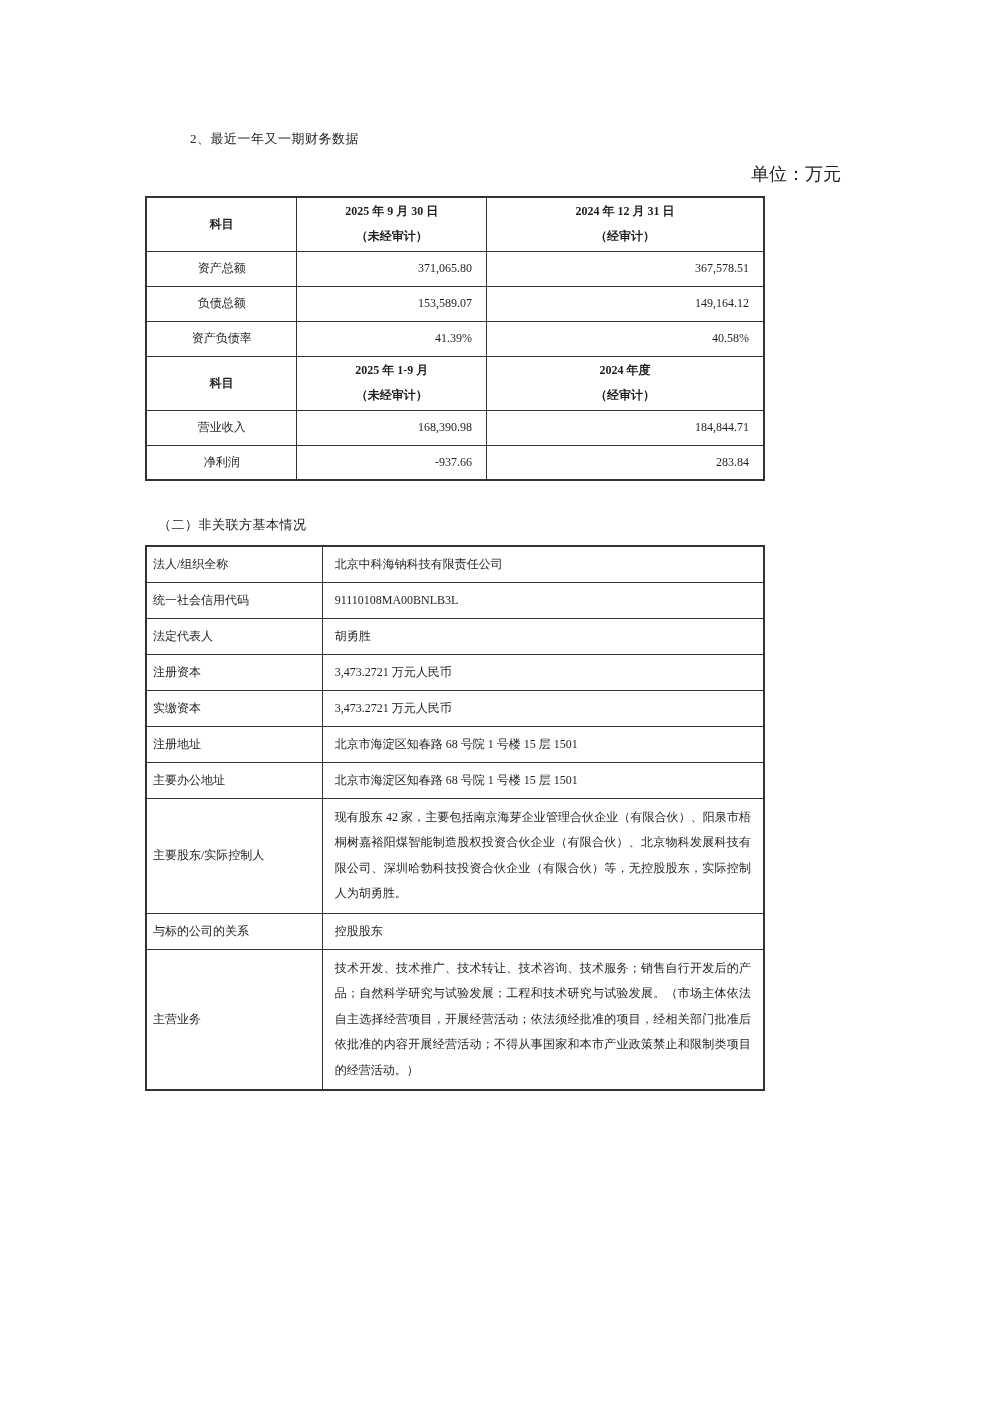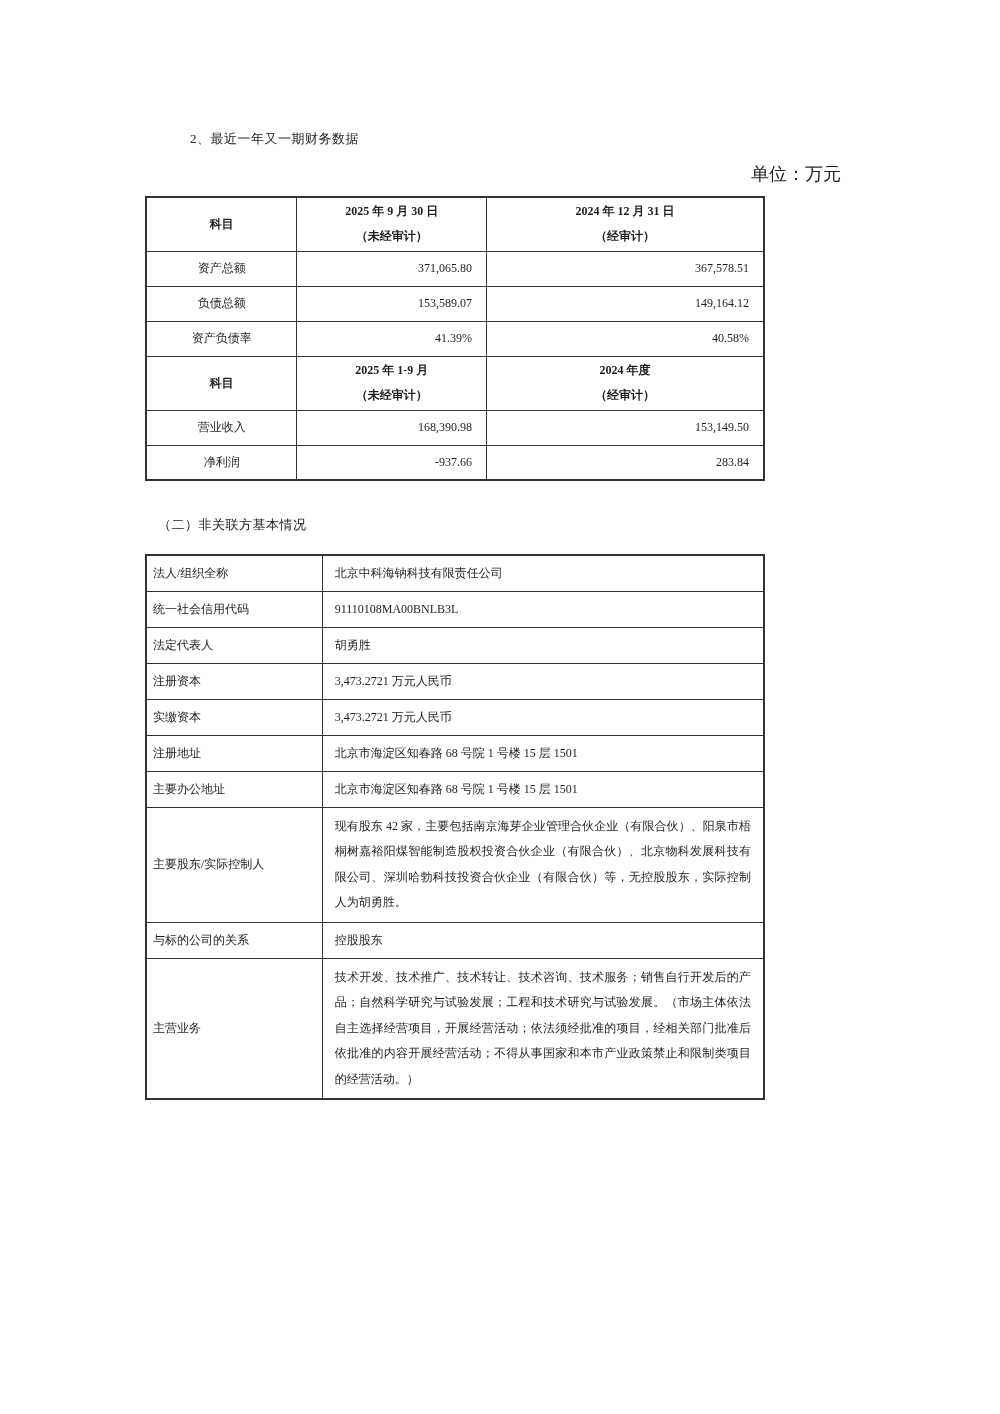--- a/index.html
+++ b/index.html
@@ -31,21 +31,21 @@
   .unit-label {
     text-align: right;
     padding-right: 14px;
     font-size: 18px;
     margin-top: 14px;
     margin-bottom: 10px;
   }
   .title-counterparty {
     margin-left: 13px;
     margin-top: 35px;
-    margin-bottom: 20px;
+    margin-bottom: 11px;
   }
   table {
     border-collapse: collapse;
     width: 620px;
     table-layout: fixed;
     font-size: 12px;
     padding-left: 44px;
   }
   table, th, td { border: 1.5px solid #333; }
   table { border-width: 2px; }
@@ -124,21 +124,21 @@
             <div>（未经审计）</div>
           </th>
           <th>
             <div>2024 年度</div>
             <div>（经审计）</div>
           </th>
         </tr>
         <tr>
           <td class="row-label">营业收入</td>
           <td class="num">168,390.98</td>
-          <td class="num">153,149.50</td>
+          <td class="num">184,844.71</td>
         </tr>
         <tr>
           <td class="row-label">净利润</td>
           <td class="num">-937.66</td>
           <td class="num">283.84</td>
         </tr>
       </tbody>
     </table>
 
     <div class="section-title title-counterparty">（二）非关联方基本情况</div>

